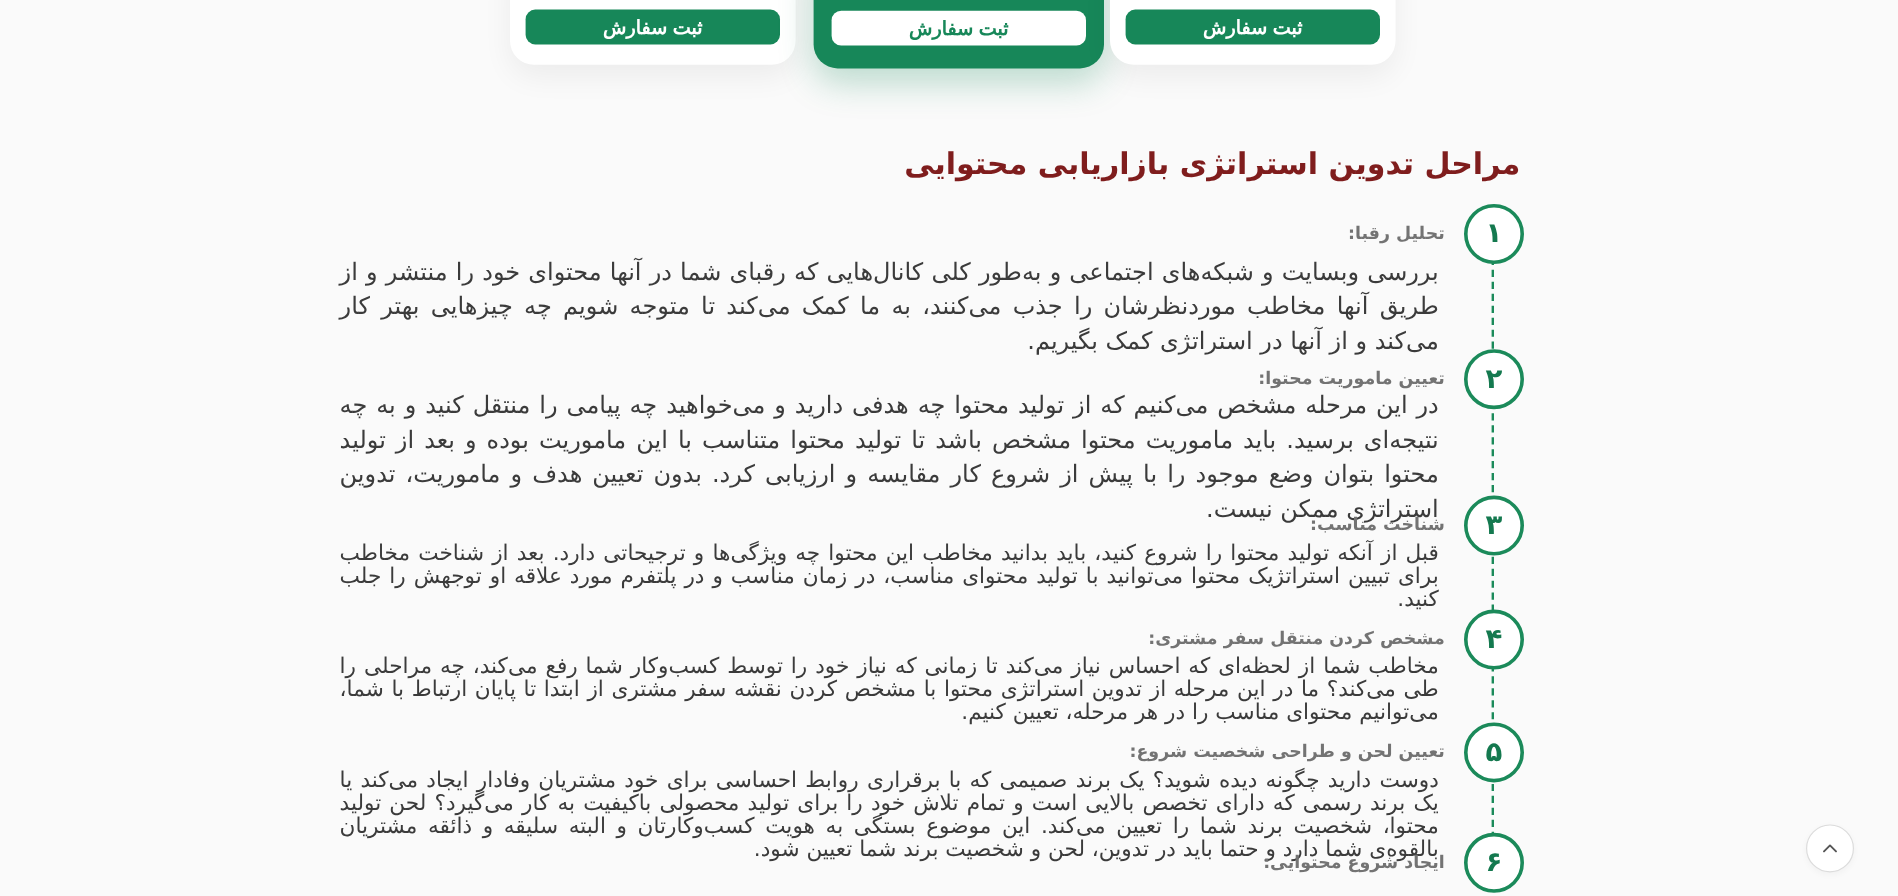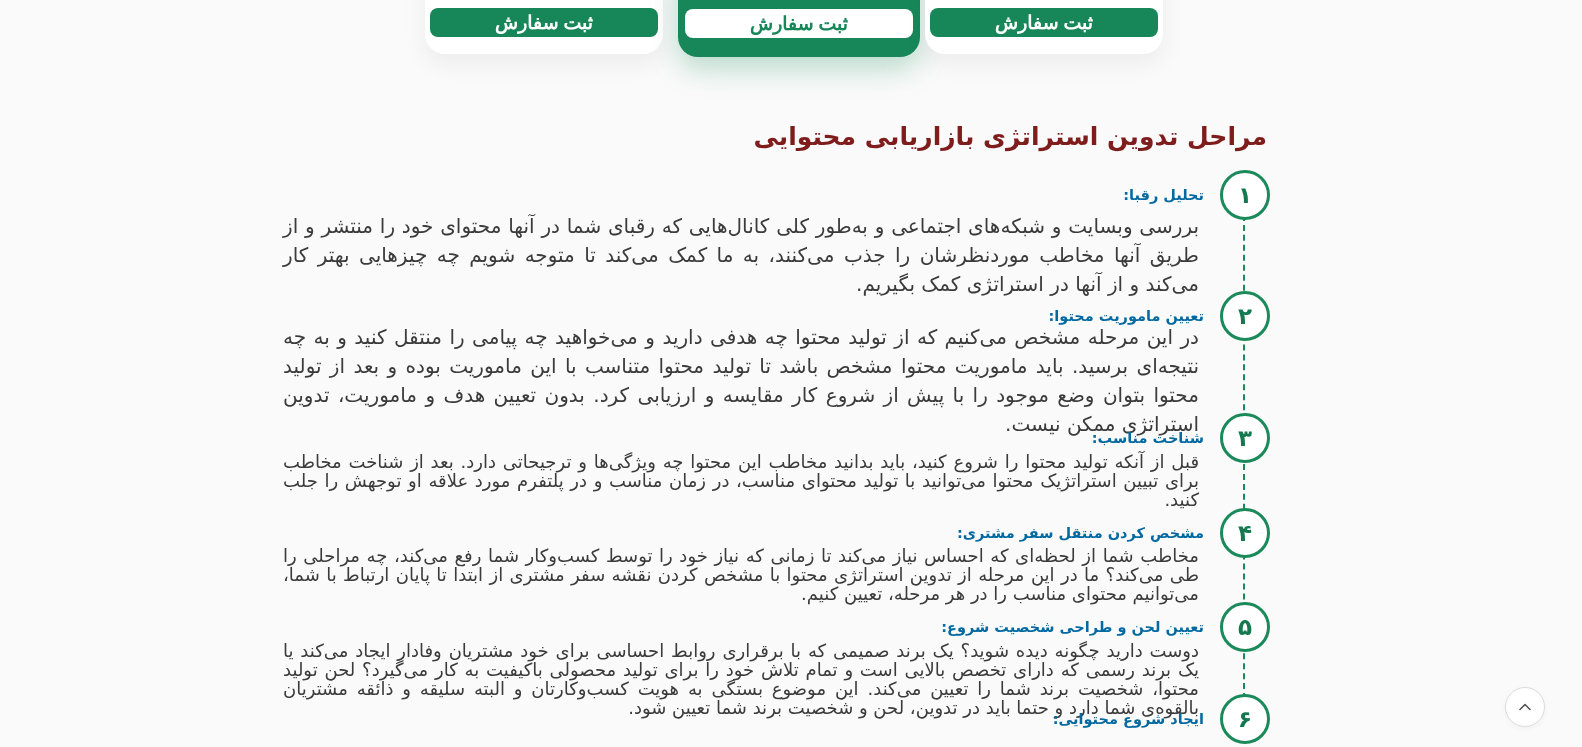--- a/index.html
+++ b/index.html
@@ -25,25 +25,25 @@
     top: -46px; height: 103px; padding-bottom: 19px;
     background: #178759;
     box-shadow: 0 12px 28px rgba(23,135,89,0.28);
   }
   .card-left  { left: 425px; width: 238px; }
   .card-mid   { left: 678px; width: 242px; }
   .card-right { left: 925px; width: 238px; }
 
   .order-btn {
     height: 29px;
-    width: 228px;
+    width: 212px;
     border: none;
     border-radius: 8px;
-    font-family: Liberation Serif, serif;
-    font-size: 19px;
+    font-family: Liberation Sans, sans-serif;
+    font-size: 16px;
     font-weight: bold;
     cursor: pointer;
     direction: rtl;
   }
   .order-btn.solid   { background: #178759; color: #ffffff; }
   .order-btn.inverse { background: #ffffff; color: #178759; }
 
   
   .section-title {
     position: absolute;
@@ -81,21 +81,21 @@
     align-items: center;
     justify-content: center;
     z-index: 1;
   }
   .step-title {
     position: absolute;
     right: 378px;
     direction: rtl;
     font-size: 14.5px;
     font-weight: bold;
-    color: #0369a1;
+    color: #737373;
   }
   .step-desc {
     position: absolute;
     right: 383px;
     left: 283px;
     direction: rtl;
     text-align: justify;
     color: #3b3b3b;
   }
   .step-desc.big   { font-size: 20px; line-height: 29px; }

